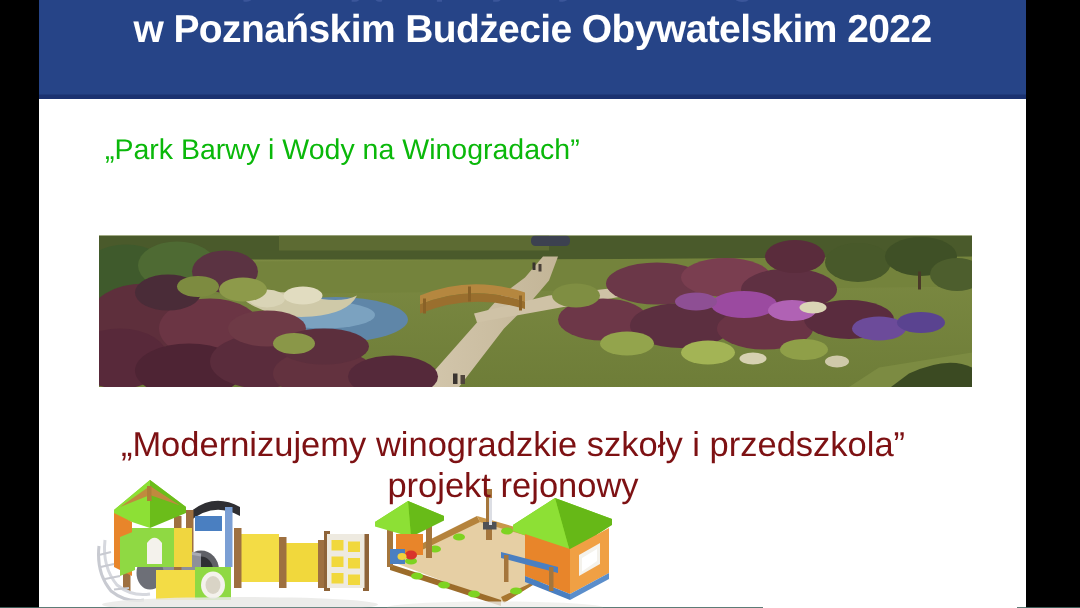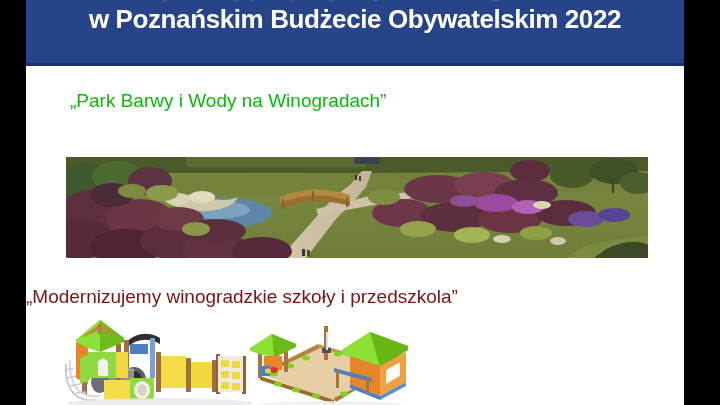--- a/index.html
+++ b/index.html
@@ -115,23 +115,23 @@
   }
   .park-figure svg { display: block; }
 
   
   .red-block {
     position: absolute;
     left: 0;
     top: 283px;
     width: 632px;
     color: #7d1113;
-    font-size: 19px;
+    font-size: 23px;
     line-height: 27px;
-    text-align: left;
+    text-align: center;
     white-space: nowrap;
     z-index: 20;
   }
   .red-block .ln { display: block; }
   .red-block .ln-1 { padding-right: 0px; }
   .red-block .ln-2 { padding-right: 0px; }
 
   
   .pg-left {
     position: absolute;
@@ -258,20 +258,21 @@
         <rect x="293" y="19" width="2" height="5" fill="#4a4038"></rect>
         <rect x="236" y="92" width="3" height="7" fill="#3a3430"></rect>
         <rect x="241" y="93" width="3" height="6" fill="#50453c"></rect>
 
         <rect x="288" y="0" width="26" height="7" rx="3" fill="#3c4150"></rect>
       </svg>
     </div>
 
     <div class="red-block">
       <span class="ln ln-1">„Modernizujemy winogradzkie szkoły i przedszkola”</span>
+      <span class="ln ln-2">projekt rejonowy</span>
     </div>
 
     <div class="pg-left">
       <svg width="190" height="100" viewBox="0 0 190 100" xmlns="http://www.w3.org/2000/svg">
 
         <rect x="126" y="54" width="24" height="26" fill="#f1d83c"></rect>
         <rect x="122" y="50" width="5" height="34" fill="#9e7040"></rect>
         <rect x="148" y="52" width="5" height="32" fill="#9e7040"></rect>
 
         <rect x="152" y="46" width="4" height="40" fill="#8e6338"></rect>

